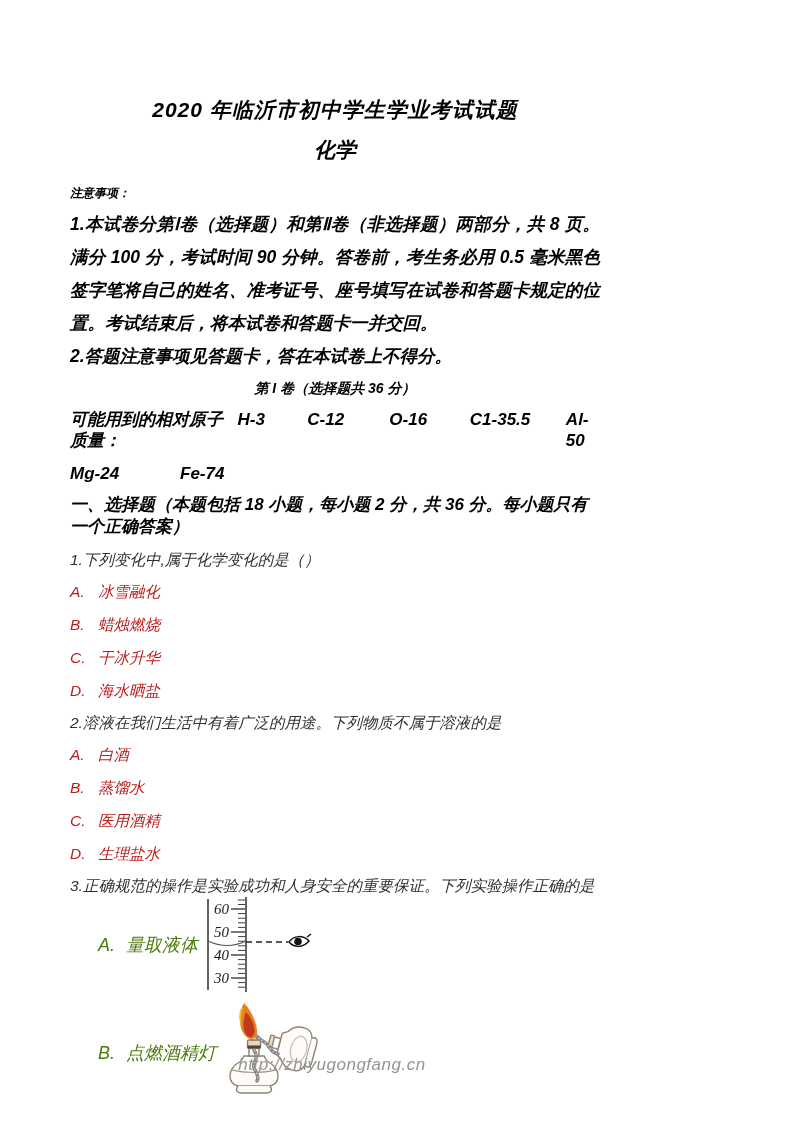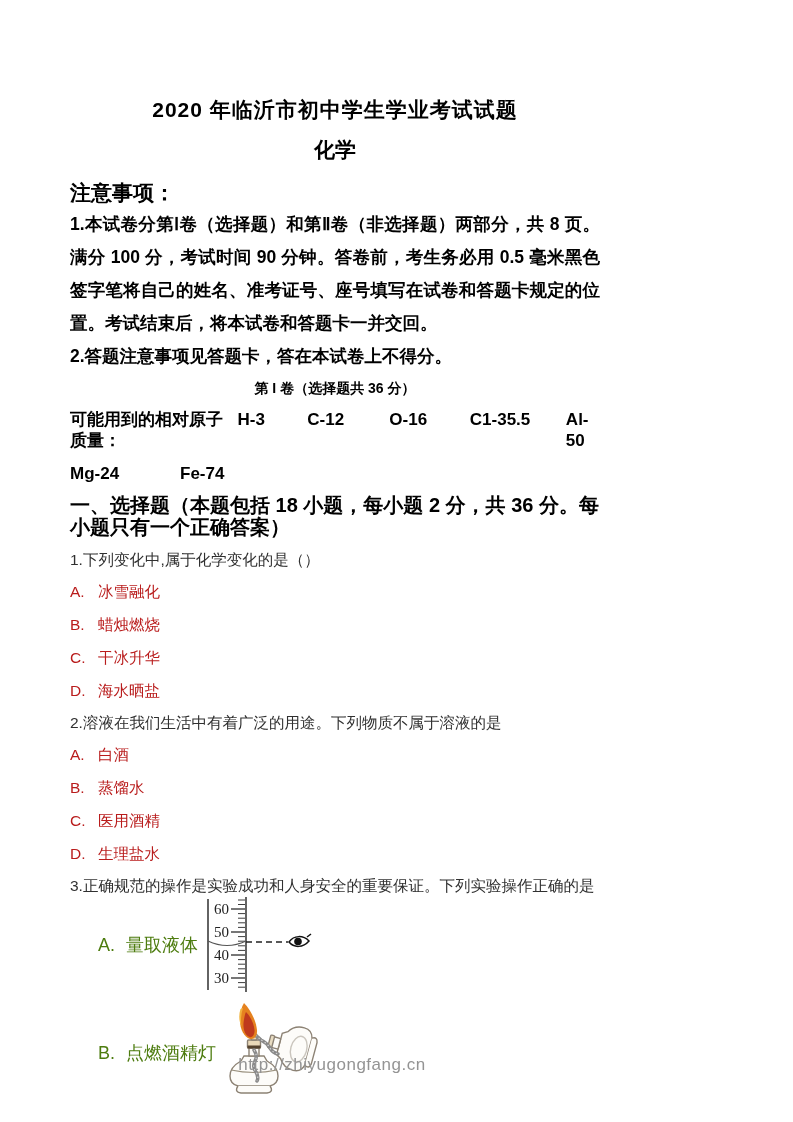--- a/index.html
+++ b/index.html
@@ -4,35 +4,36 @@
 <style>
   html,body{margin:0;padding:0;background:#ffffff;}
   .page{
     position:relative;
     width:664px;height:1122px;
     background:#ffffff;
     overflow:hidden;
     font-family:"Liberation Sans", sans-serif;
     color:#111;
     box-sizing:border-box;
+    font-style:italic;
   }
   .content{padding:98px 64px 0 70px;}
 
   .doc-title{
     margin:0;text-align:center;
     font-size:21px;line-height:24px;font-weight:700;color:#000;
     letter-spacing:1px;
   }
   .doc-subject{
     margin:16px 0 0;text-align:center;
     font-size:21px;line-height:24px;font-weight:700;color:#000;
   }
   .notice-heading{
     margin:20px 0 0;
-    font-size:21px;line-height:22px;font-weight:700;color:#000;
+    font-size:12px;line-height:22px;font-weight:700;color:#000;
   }
   .notice-item{
     margin:4px 0 0;
     font-size:17.5px;line-height:33px;font-weight:700;color:#000;
     text-align:justify;
   }
   .notice-item + .notice-item{margin-top:0;}
   .volume-heading{
     margin:4px 0 10px;text-align:center;
     font-size:14px;line-height:22px;font-weight:700;color:#000;
@@ -46,21 +47,21 @@
     font-size:17px;line-height:21px;font-weight:700;color:#000;
   }
   .am{display:inline-block;}
   .am-0{width:85px;}
   .am-1{width:100px;}
   .am-2{width:98px;}
   .am-3{width:117px;}
   .am-mg{width:110px;}
   .section-heading{
     margin:10px 0 0;
-    font-size:20px;line-height:22px;font-weight:700;color:#000;
+    font-size:17px;line-height:22px;font-weight:700;color:#000;
   }
   .q-text{
     margin:12px 0 0;
     font-size:15.5px;line-height:19px;font-weight:400;color:#303030;
   }
   .option{
     margin:13px 0 0;
     font-size:15.5px;line-height:20px;font-weight:400;color:#b91c1c;
   }
   .opt-label{display:inline-block;min-width:28px;}

